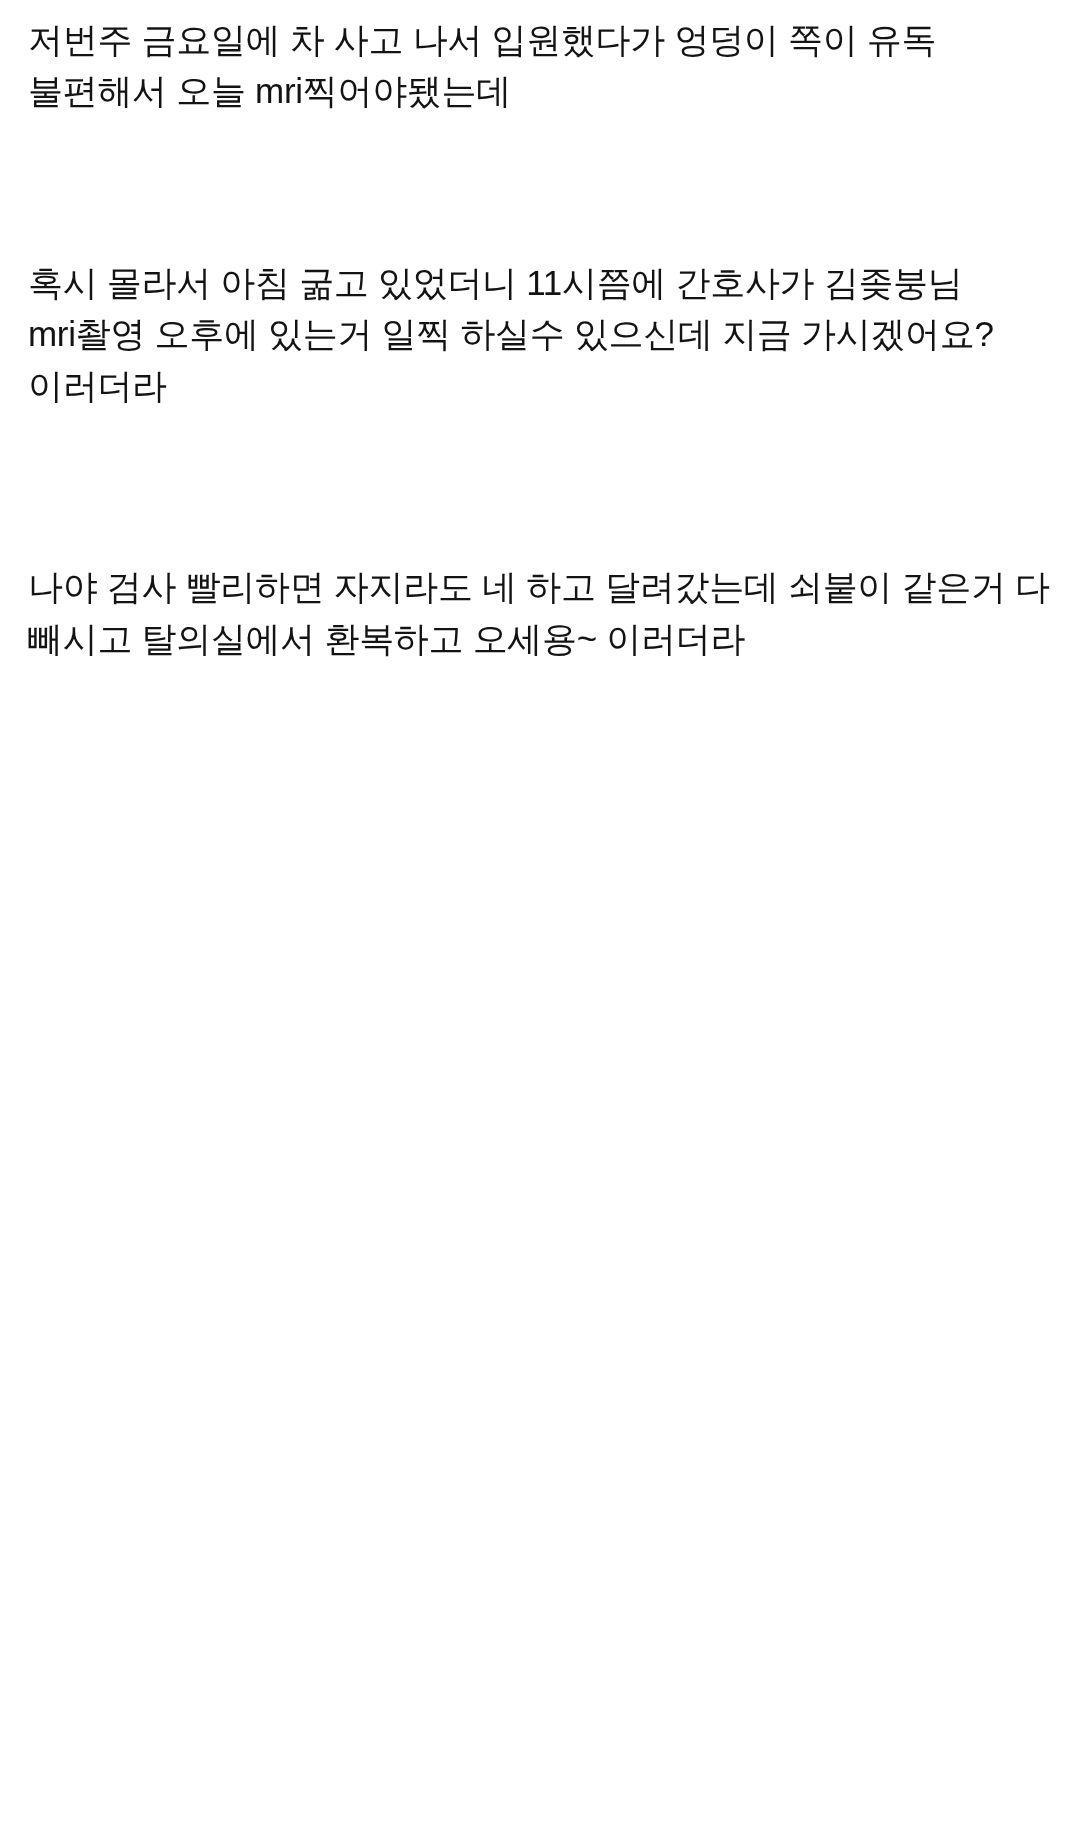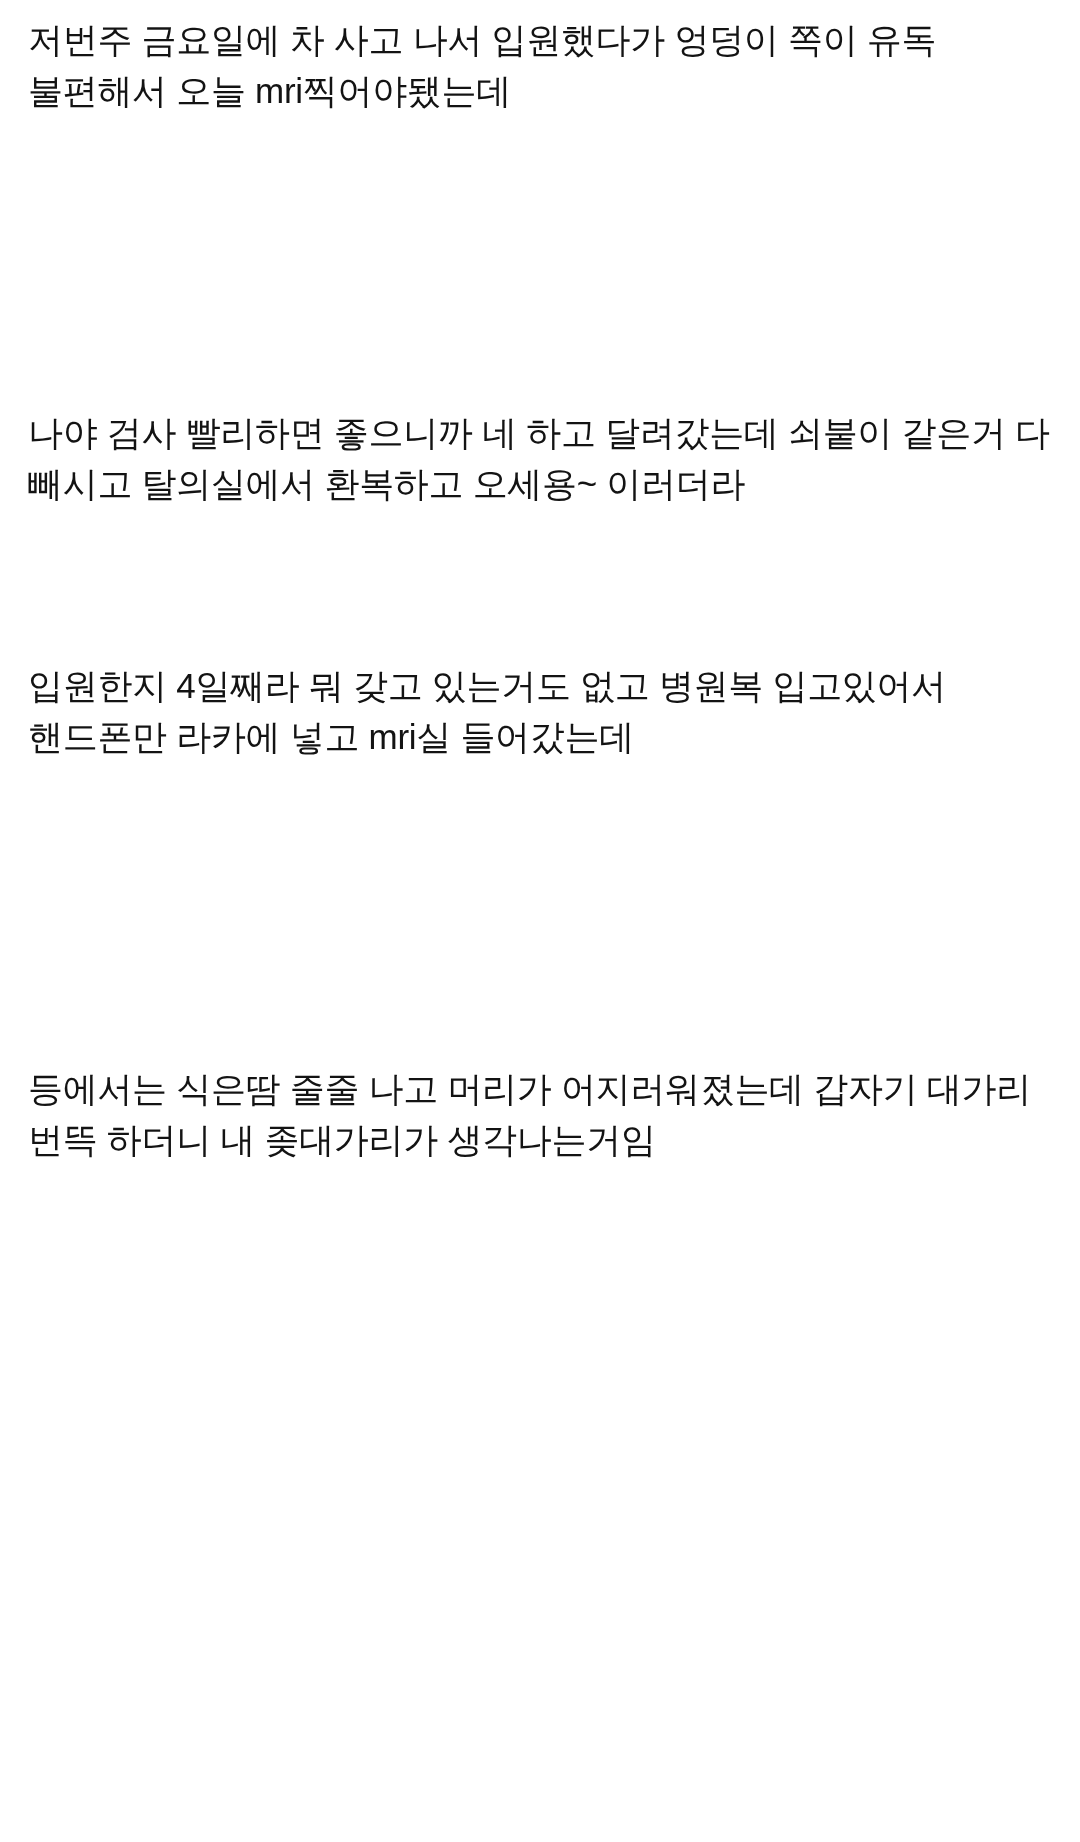--- a/index.html
+++ b/index.html
@@ -33,27 +33,26 @@
   .gap-block-lg { height: 150px; }
 </style>
 </head>
 <body>
 
 <div class="page">
 
   <p class="para">저번주 금요일에 차 사고 나서 입원했다가 엉덩이 쪽이 유독 불편해서 오늘 mri찍어야됐는데</p>
   <div class="gap-block"></div>
 
+  <p class="para">혹시 몰라서 아침 굶고 있었더니 11시쯤에 간호사가 김좆붕님 mri촬영 오후에 있는거 일찍 하실수 있으신데 지금 가시겠어요? 이러더라</p>
   <div class="gap-block-lg"></div>
 
-  <p class="para">나야 검사 빨리하면 좋으니까 네 하고 달려갔는데 쇠붙이 같은거 다 빼시고 탈의실에서 환복하고 오세용~ 이러더라</p>
-  <div class="gap-block-lg"></div>
-
-  <p class="para">입원한지 4일째라 뭐 갖고 있는거도 없고 병원복 입고있어서 핸드폰만 라카에 넣고 mri실 들어갔는데</p>
+  <p class="para">나야 검사 빨리하면 자지라도 네 하고 달려갔는데 쇠붙이 같은거 다 빼시고 탈의실에서 환복하고 오세용~ 이러더라</p>
   <div class="gap-block-lg"></div>
 
   <div class="gap-block-lg"></div>
 
-  <p class="para">등에서는 식은땀 줄줄 나고 머리가 어지러워졌는데 갑자기 대가리 번뜩 하더니 내 좆대가리가 생각나는거임</p>
+  <div class="gap-block-lg"></div>
+
   <div class="gap-block-lg"></div>
 
 
 </div>
 
 </body></html>

